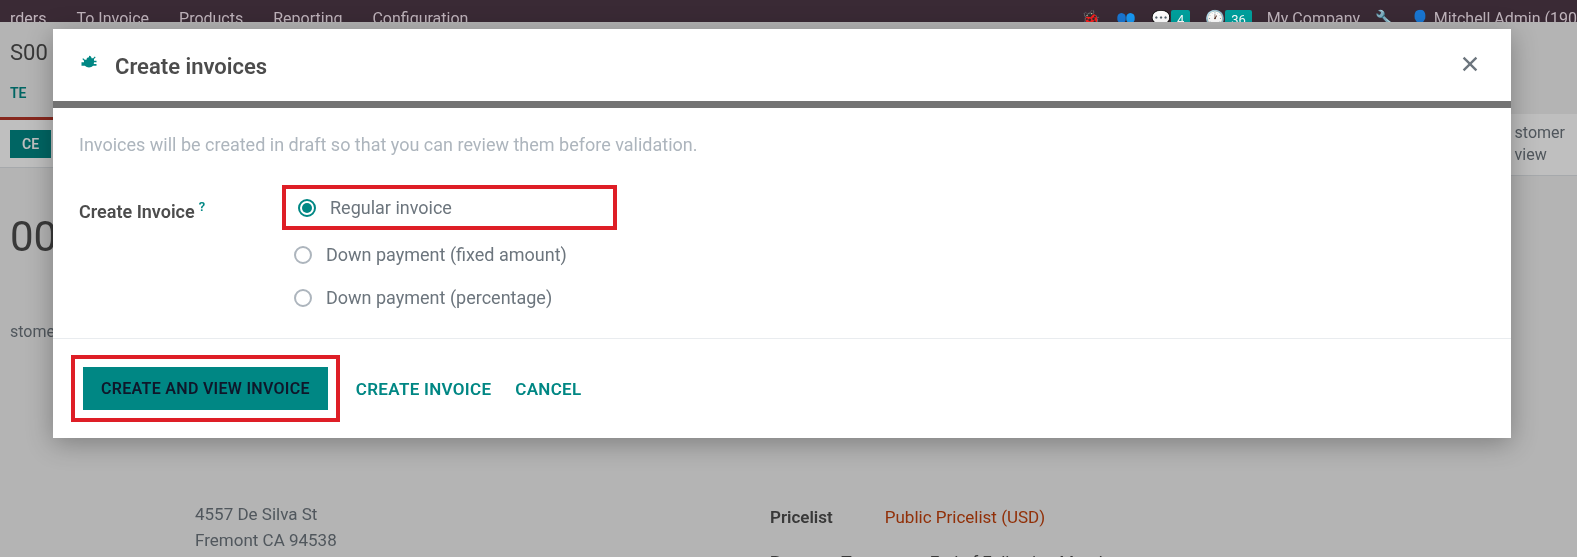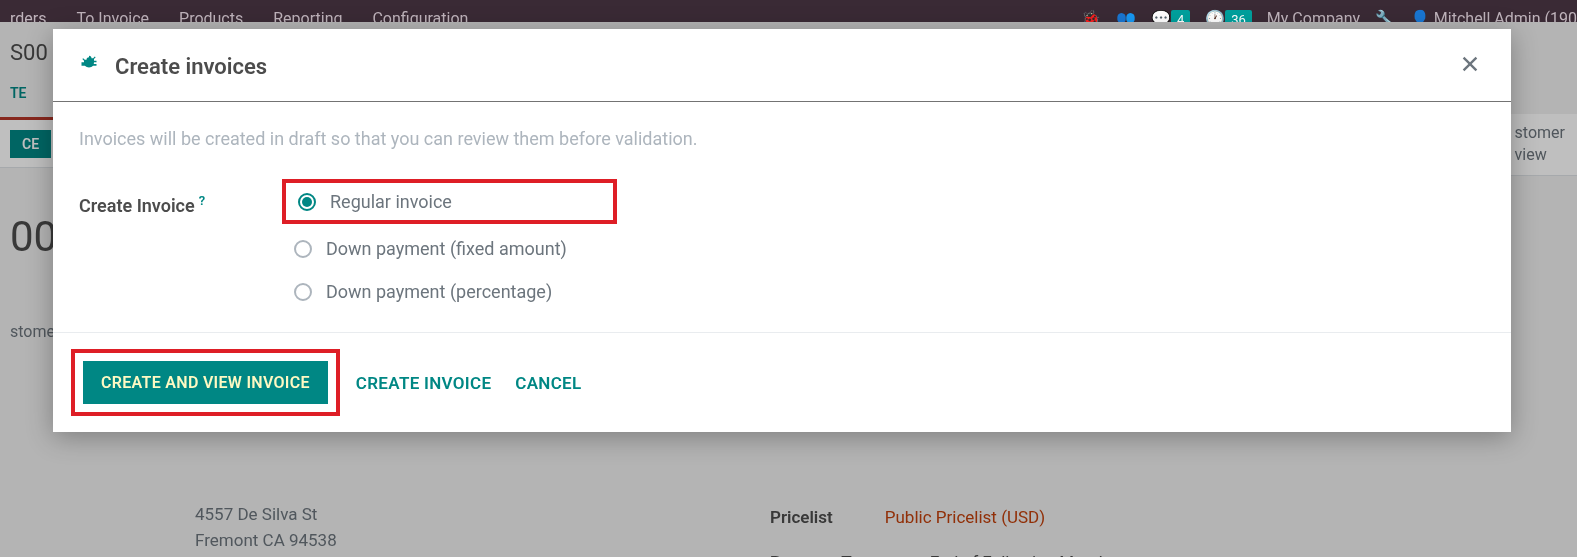--- a/index.html
+++ b/index.html
@@ -154,21 +154,21 @@
       top: 29px;
       left: 53px;
       right: 66px;
       background: #fff;
       box-shadow: 0 5px 25px rgba(0,0,0,0.3);
     }
     .modal-header {
       display: flex;
       align-items: center;
       padding: 20px 26px 18px 26px;
-      border-bottom: 1px solid #737373;
+      border-bottom: 7px solid #737373;
     }
     .modal-header .bug-icon {
       color: #008784;
       margin-right: 16px;
       font-size: 22px;
     }
     .modal-title {
       font-size: 22px;
       font-weight: 600;
       color: #4c4c4c;
@@ -252,21 +252,21 @@
     }
     .modal-footer {
       border-top: 1px solid #e9ecef;
       padding: 24px 26px;
       display: flex;
       align-items: center;
       gap: 24px;
     }
     .btn-primary {
       background: #008784;
-      color: #fef9c3;
+      color: #0f172a;
       border: none;
       padding: 12px 18px;
       font-size: 16px;
       font-weight: 600;
       cursor: pointer;
       letter-spacing: 0.3px;
     }
     .btn-link {
       background: none;
       border: none;

